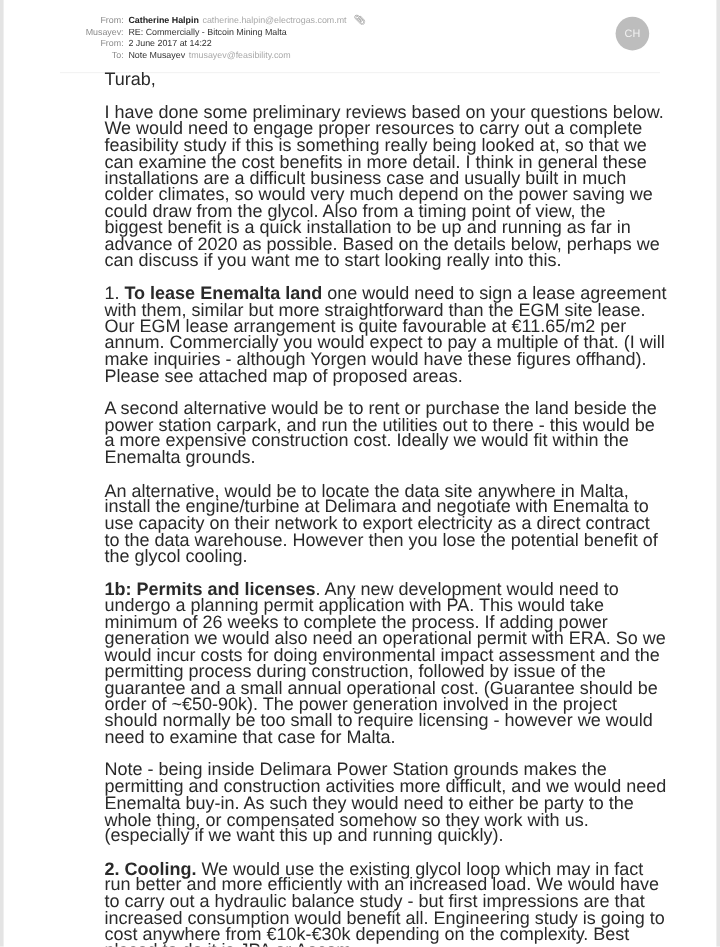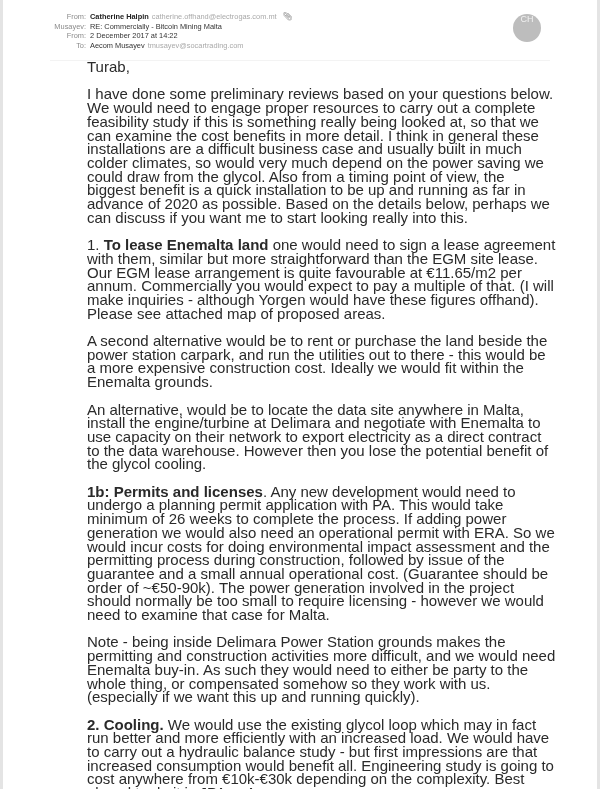--- a/index.html
+++ b/index.html
@@ -6,65 +6,65 @@
   body {
     width:600px; height:789px; overflow:hidden;
     background:#ffffff;
     font-family:"Liberation Sans", sans-serif;
     color:#222;
     position:relative;
   }
   .frame-left { position:absolute; left:0; top:0; width:3px; height:789px; background:#e4e4e4; }
   .frame-right { position:absolute; right:0; top:0; width:3px; height:789px; background:#e4e4e4; }
   .header {
-    position:absolute; left:42px; top:12px; width:480px;
+    position:absolute; left:59px; top:12px; width:480px;
     font-size:7.4px; line-height:9.6px;
   }
   .hrow { display:flex; }
   .hlabel { width:44px; text-align:right; color:#8a8a8a; padding-right:4px; }
   .hval { color:#333; }
   .hval b { font-weight:bold; color:#222;text-align:right; }
   .hemail { color:#a9a9a9; margin-left:3px; }
   .clip { color:#777; margin-left:6px; font-size:8px; }
   .avatar {
     position:absolute; left:513px; top:14px; width:28px; height:28px; border-radius:50%;
-    background:#bdbdbd; color:#f2f2f2; font-size:9px; display:flex; align-items:flex-start; justify-content:center;
+    background:#bdbdbd; color:#f2f2f2; font-size:9px; display:flex; align-items:center; justify-content:center;
   }
   .header-divider { position:absolute; left:50px; top:60px; width:500px; height:1px; background:#f3f3f3; }
   .body {
     position:absolute; left:87px; top:60px; width:470px;
     font-size:15px; line-height:13.7px; color:#2a2a2a;
   }
   .body p { margin:0 0 13.7px 0; }
   .body b { font-weight:bold; }
 </style>
 </head>
 <body>
 
 <div class="frame-left"></div>
 <div class="frame-right"></div>
 
 <div class="header">
   <div class="hrow">
     <span class="hlabel">From:</span>
     <span class="hval">
-      <b>Catherine Halpin</b><span class="hemail">catherine.offhand@electrogas.com.mt</span><span class="clip">📎︎</span>
+      <b>Catherine Halpin</b><span class="hemail">catherine.halpin@electrogas.com.mt</span><span class="clip">📎︎</span>
     </span>
   </div>
   <div class="hrow">
     <span class="hlabel">Musayev:</span>
     <span class="hval">RE: Commercially - Bitcoin Mining Malta</span>
   </div>
   <div class="hrow">
     <span class="hlabel">From:</span>
-    <span class="hval">2 December 2017 at 14:22</span>
+    <span class="hval">2 June 2017 at 14:22</span>
   </div>
   <div class="hrow">
     <span class="hlabel">To:</span>
-    <span class="hval"><span>Aecom Musayev</span><span class="hemail">tmusayev@socartrading.com</span></span>
+    <span class="hval"><span>Note Musayev</span><span class="hemail">tmusayev@feasibility.com</span></span>
   </div>
 </div>
 
 <div class="avatar">
     <span>CH</span>
   </div>
 <div class="header-divider"></div>
 
 <div class="body">
   <p>Turab,</p>

